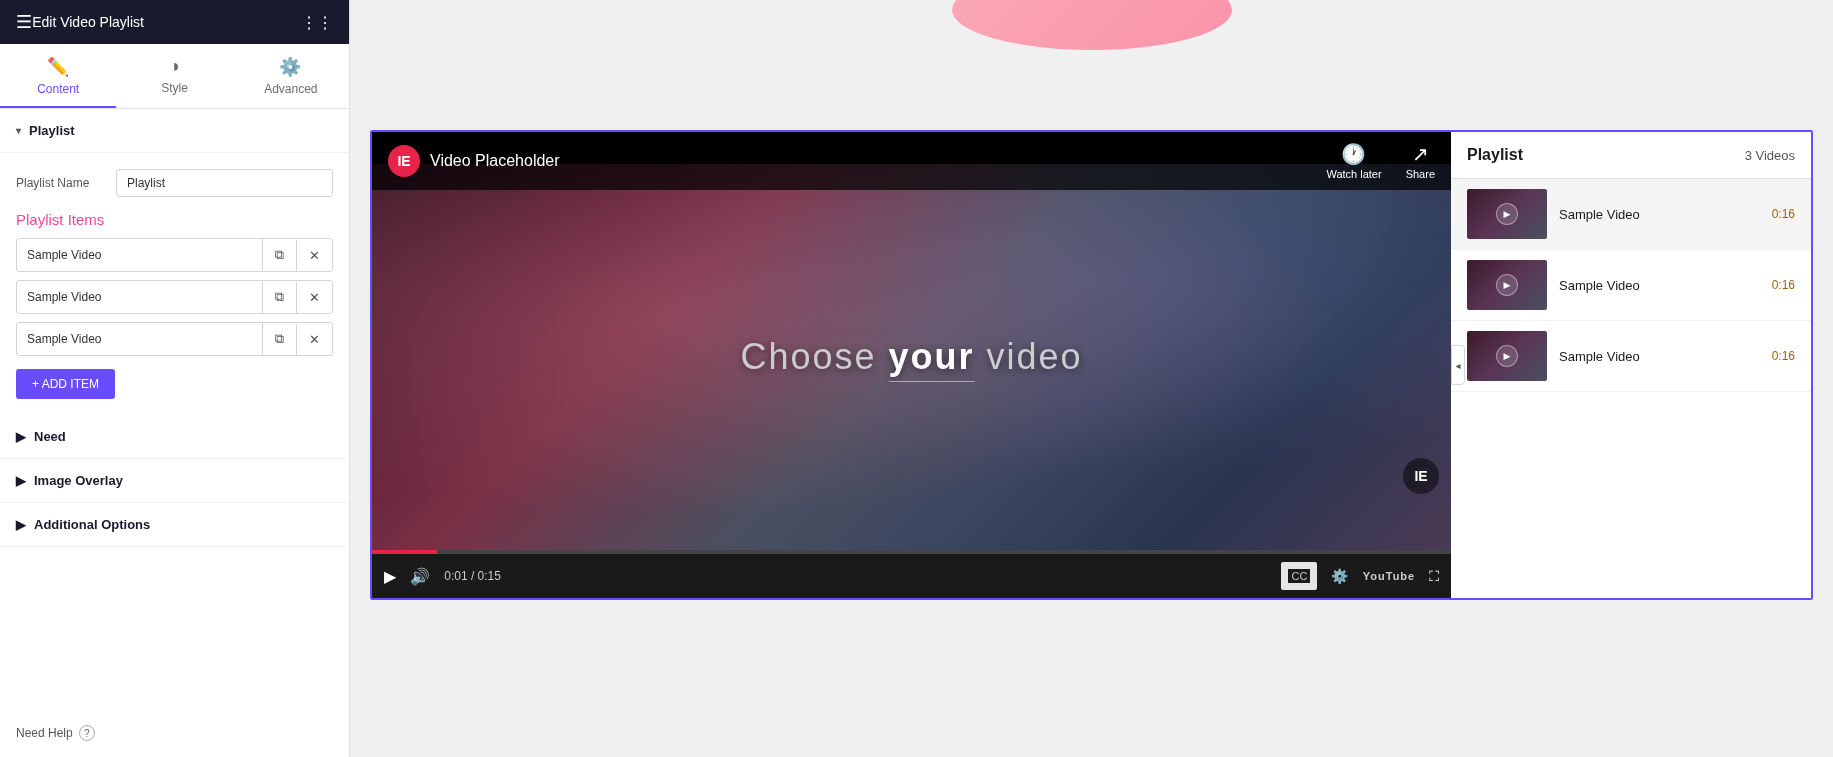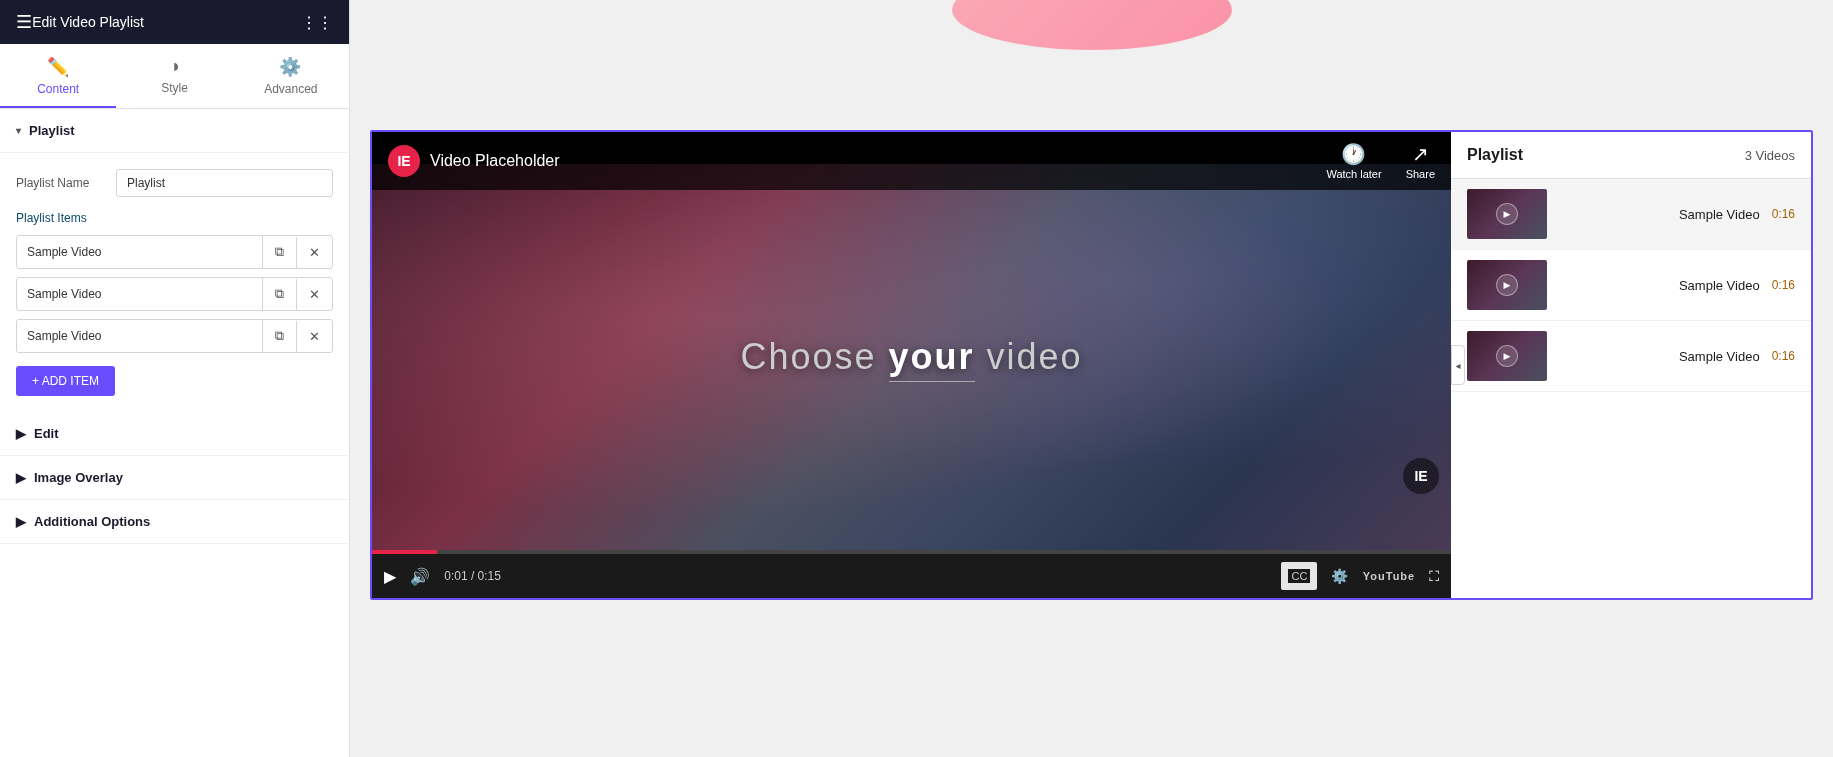--- a/index.html
+++ b/index.html
@@ -103,22 +103,22 @@
       flex: 1;
       border: 1px solid #d5d5d5;
       border-radius: 3px;
       padding: 6px 10px;
       font-size: 12px;
       color: #333;
       outline: none;
     }
 
     .playlist-items-label {
-      font-size: 12px;
-      color: #0c4a6e;
+      font-size: 15px;
+      color: #ec4899;
       margin-bottom: 10px;
     }
 
     .playlist-item-row {
       display: flex;
       align-items: center;
       border: 1px solid #d5d5d5;
       border-radius: 3px;
       margin-bottom: 8px;
       background: #fff;
@@ -191,21 +191,20 @@
     }
 
     
     #main {
       flex: 1;
       background: #f0f0f1;
       display: flex;
       flex-direction: column;
       overflow: hidden;
       position: relative;
-      text-align: right;
     }
 
     
     .top-deco {
       position: absolute;
       top: -30px;
       left: 50%;
       transform: translateX(-50%);
       width: 280px;
       height: 80px;
@@ -593,35 +592,39 @@
       </div>
 
       <button class="add-item-btn">
         <span>+ ADD ITEM</span>
       </button>
     </div>
   </div>
 
   <div class="collapsed-section">
     <span class="chevron">▶</span>
-    <span>Edit</span>
+    <span>Need</span>
   </div>
 
   <div class="collapsed-section">
     <span class="chevron">▶</span>
     <span>Image Overlay</span>
   </div>
 
   <div class="collapsed-section">
     <span class="chevron">▶</span>
     <span>Additional Options</span>
   </div>
 
   <div style="flex:1;"></div>
 
+  <div class="need-help">
+    <span>Need Help</span>
+    <div class="help-circle">?</div>
+  </div>
 
 </div>
 
 <div id="main">
 
   <div class="top-deco"></div>
 
   <div class="video-wrapper">
 
     <div class="video-main">

